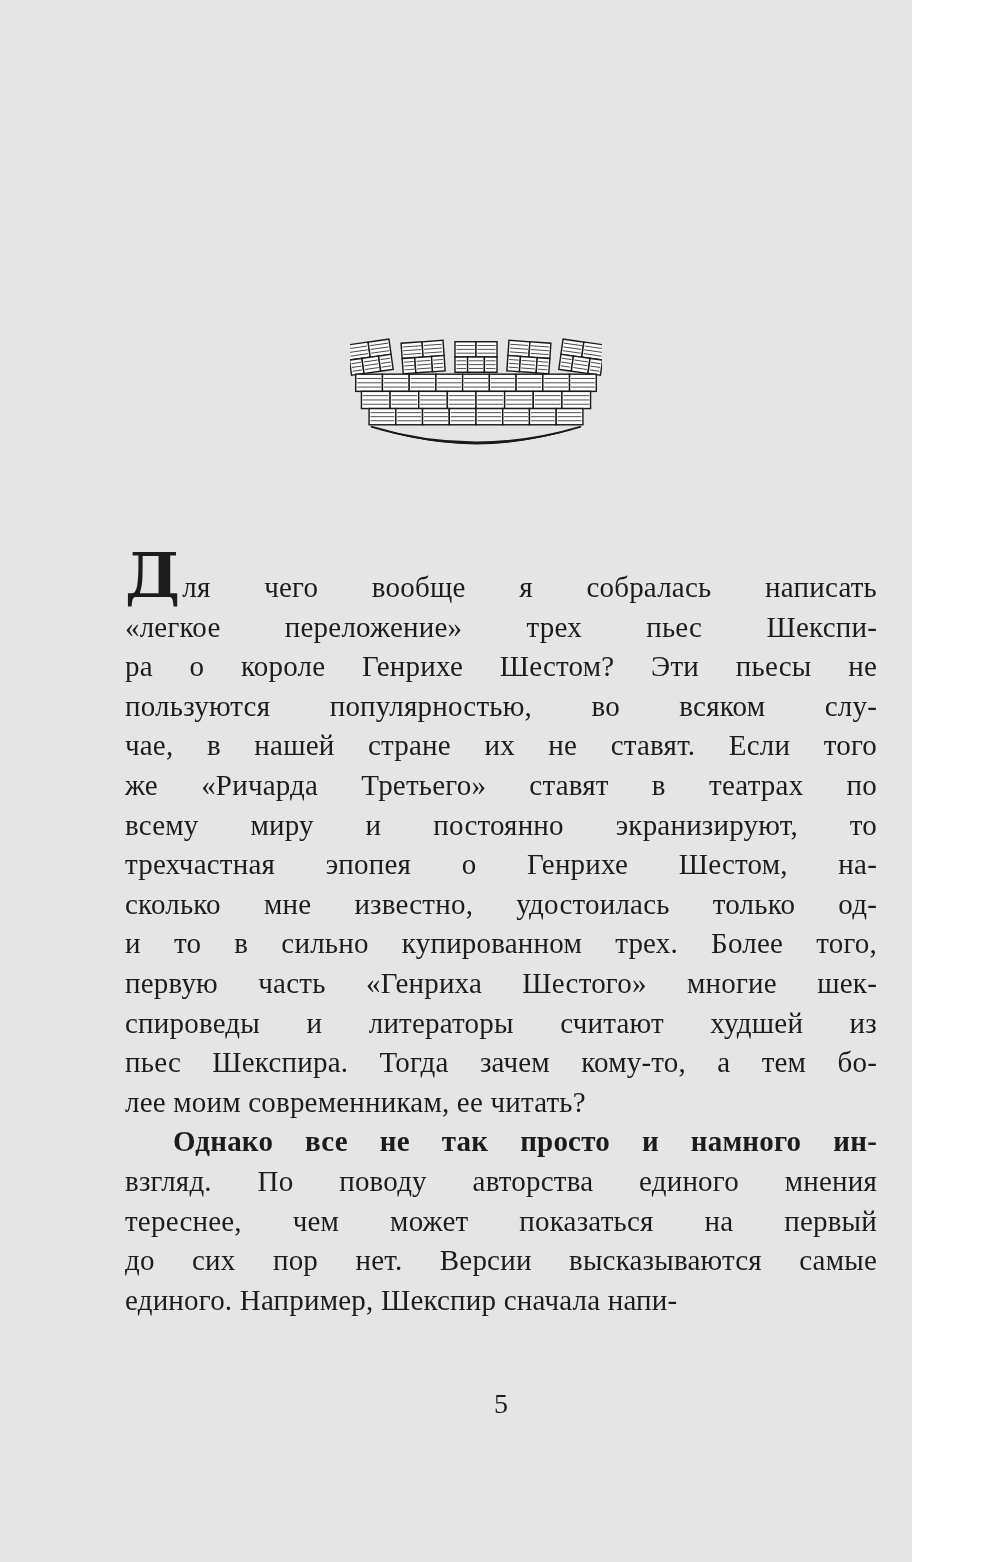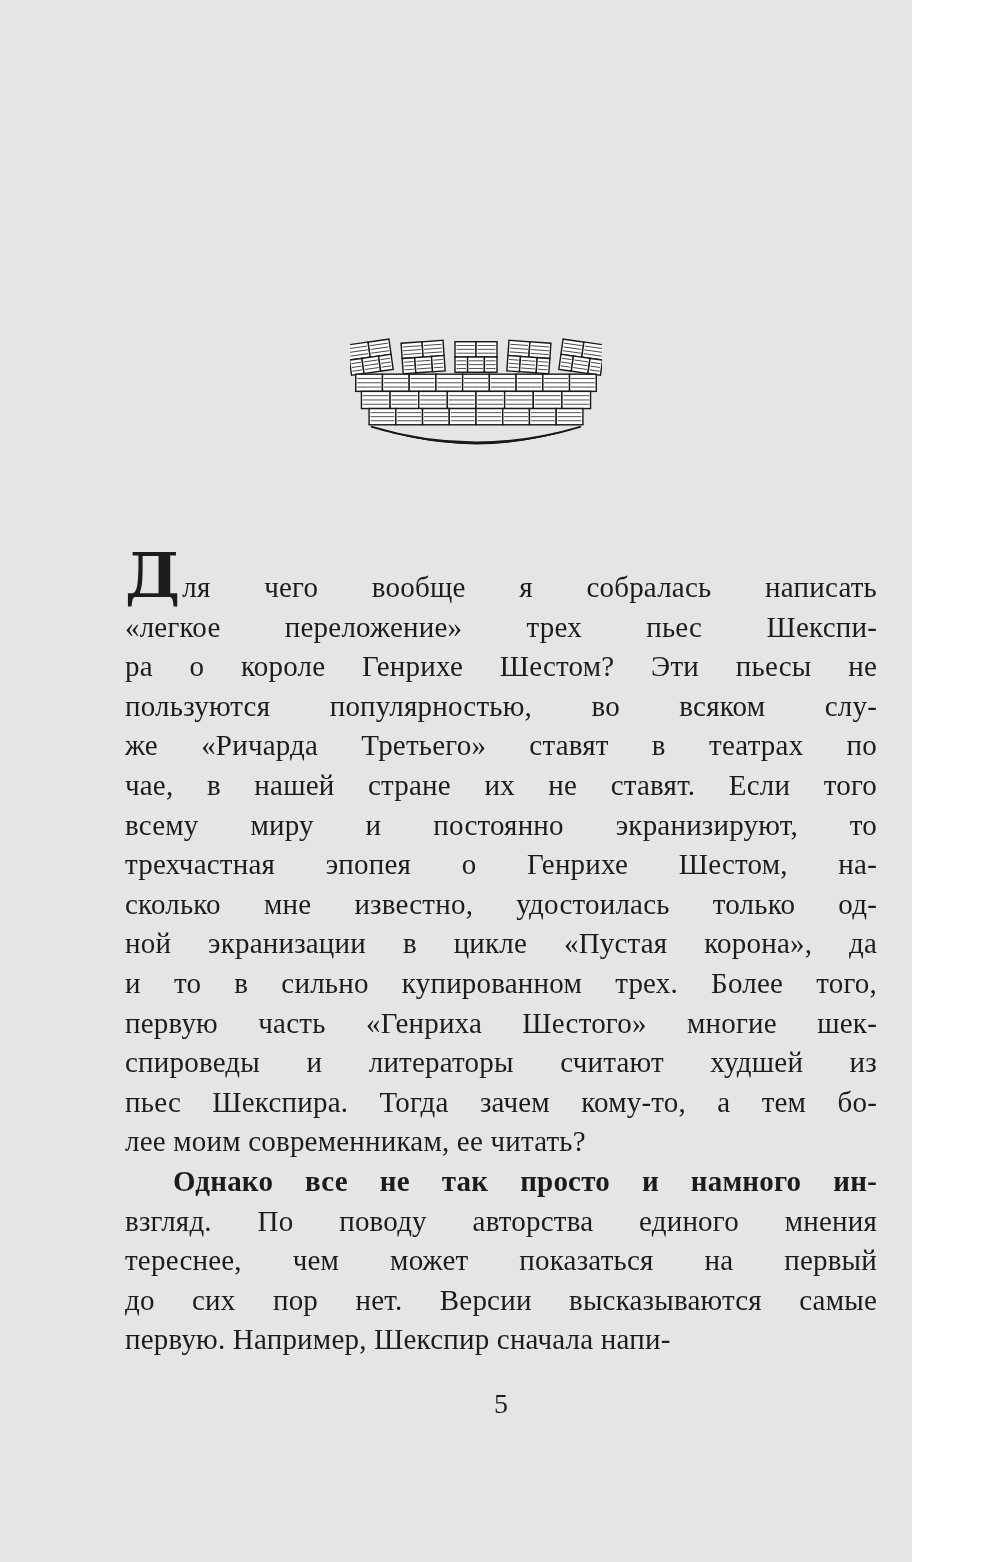--- a/index.html
+++ b/index.html
@@ -290,33 +290,32 @@
         <path d="M44,99 Q132,122 220,99" fill="none" stroke="#1a1a1a" stroke-width="1.2"></path>
         <path d="M58,102 Q132,120 206,102" fill="none" stroke="#1a1a1a" stroke-width="1.2"></path>
       </svg>
   </figure>
 
   <section class="text-block">
     <div class="line first-line"><span class="dropcap">Д</span><span>ля чего вообще я собралась написать</span></div>
     <div class="line">«легкое переложение» трех пьес Шекспи-</div>
     <div class="line">ра о короле Генрихе Шестом? Эти пьесы не</div>
     <div class="line">пользуются популярностью, во всяком слу-</div>
+    <div class="line">чае, в нашей стране их не ставят. Если того</div>
     <div class="line">же «Ричарда Третьего» ставят в театрах по</div>
-    <div class="line">чае, в нашей стране их не ставят. Если того</div>
     <div class="line">всему миру и постоянно экранизируют, то</div>
     <div class="line">трехчастная эпопея о Генрихе Шестом, на-</div>
     <div class="line">сколько мне известно, удостоилась только од-</div>
-    <div class="line">ной экранизации в цикле «Пустая корона», да</div>
     <div class="line">и то в сильно купированном трех. Более того,</div>
     <div class="line">первую часть «Генриха Шестого» многие шек-</div>
     <div class="line">спироведы и литераторы считают худшей из</div>
     <div class="line">пьес Шекспира. Тогда зачем кому-то, а тем бо-</div>
     <div class="line lastline">лее моим современникам, ее читать?</div>
     <div class="line indent">Однако все не так просто и намного ин-</div>
     <div class="line">взгляд. По поводу авторства единого мнения</div>
     <div class="line">тереснее, чем может показаться на первый</div>
     <div class="line">до сих пор нет. Версии высказываются самые</div>
-    <div class="line lastline">первую. Например, Шекспир сначала напи-</div>
+    <div class="line lastline">единого. Например, Шекспир сначала напи-</div>
   </section>
 
   <footer class="folio">5</footer>
 
 </main>
 
 </body></html>

